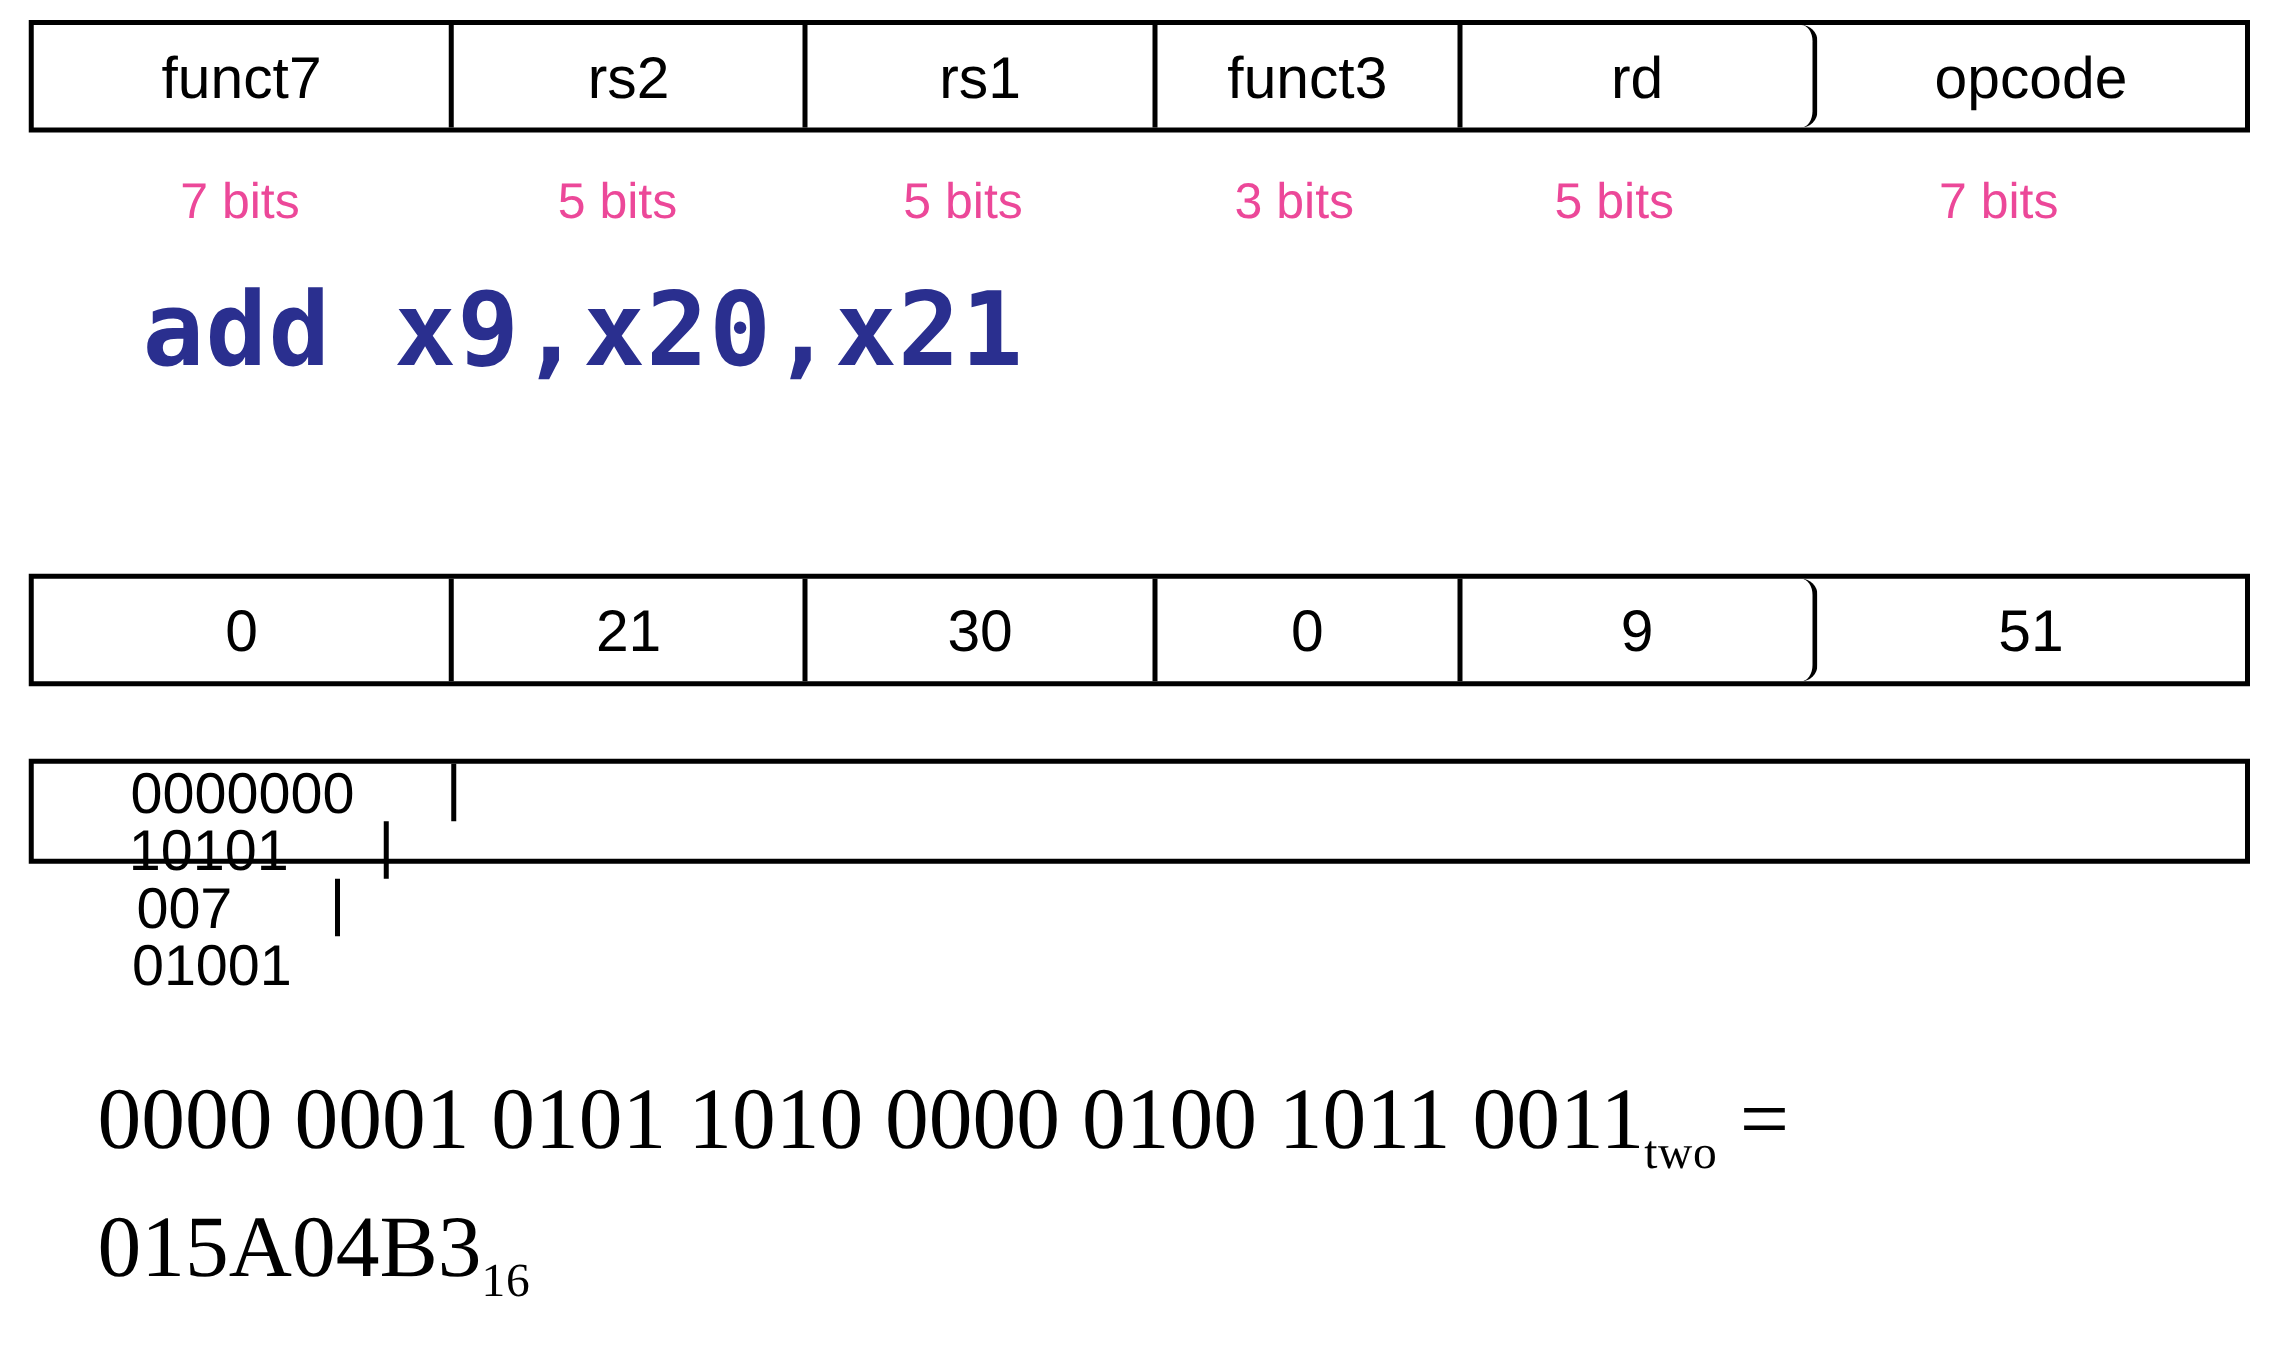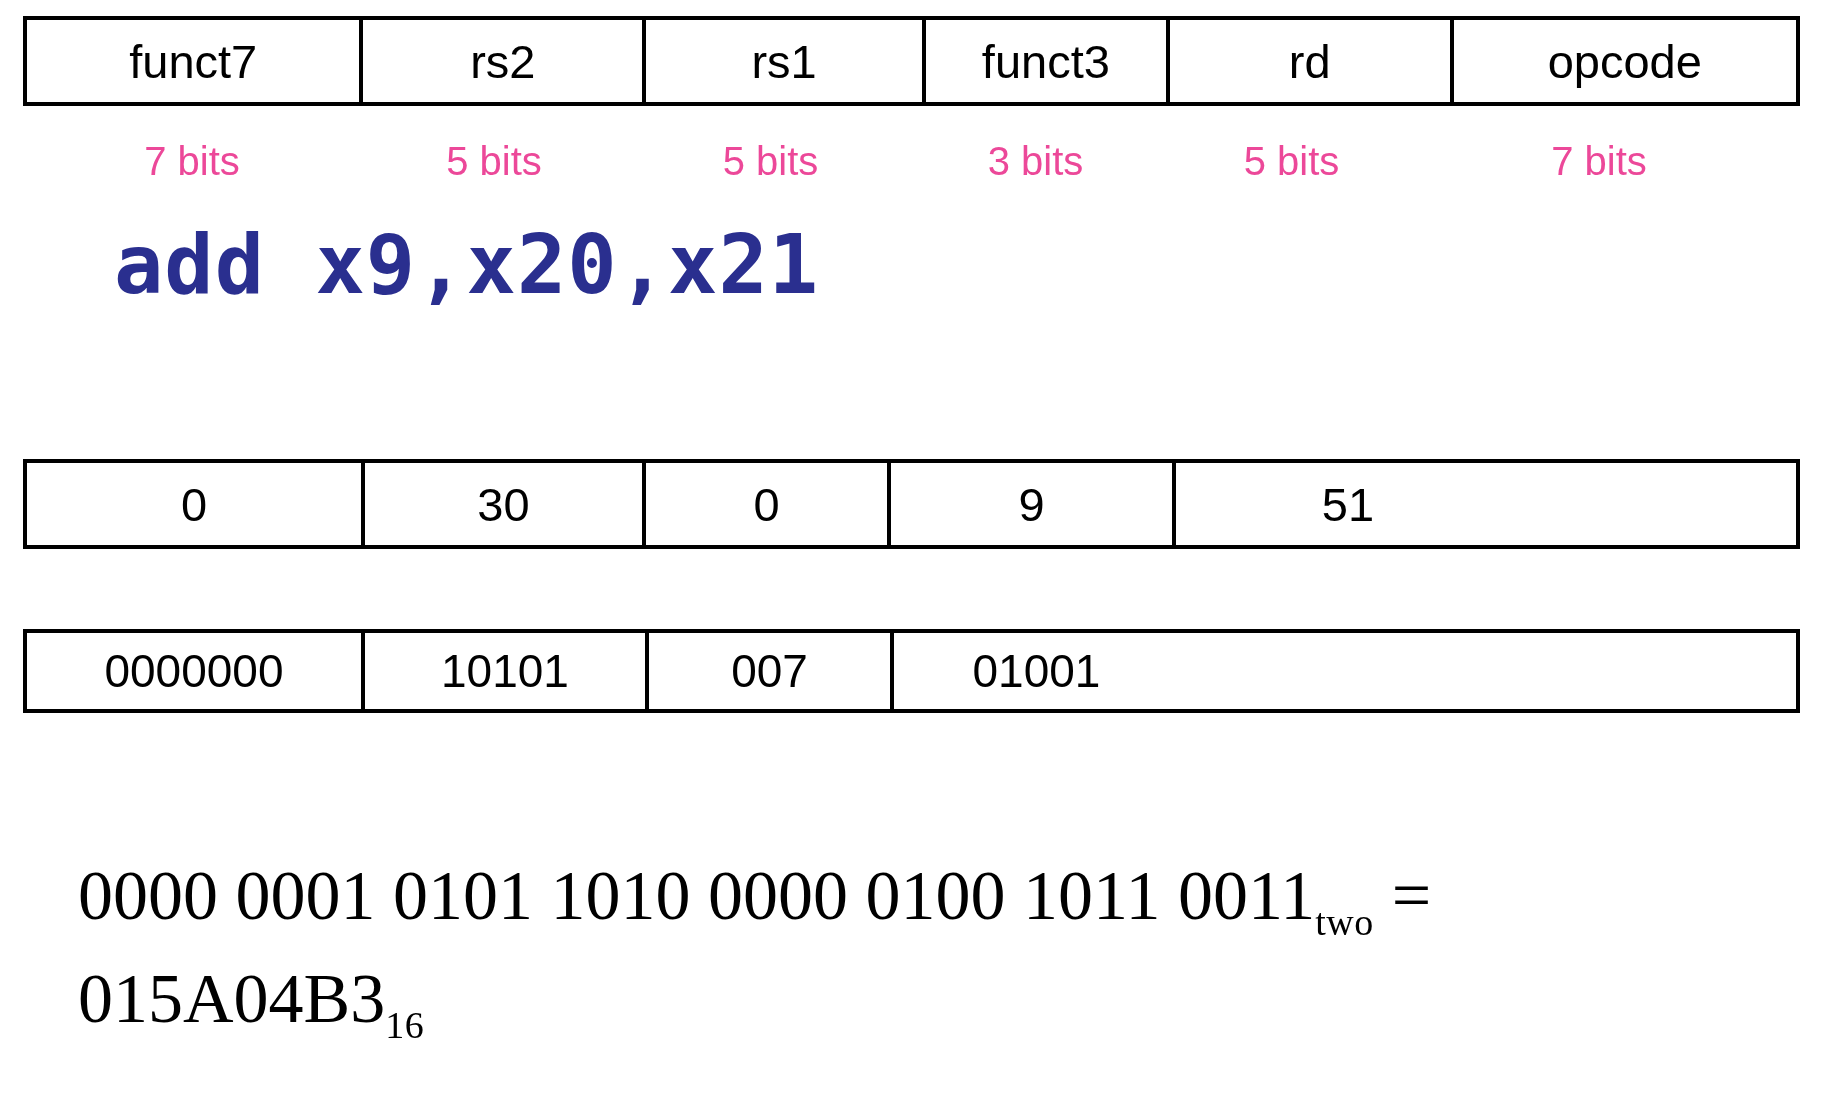--- a/index.html
+++ b/index.html
@@ -39,30 +39,30 @@
   }
   .field-cell:last-child {
     border-right: none;
   }
 
   
   .c0 { width: 338px; }
   .c1 { width: 284px; }
   .c2 { width: 281px; }
   .c3 { width: 245px; }
-  .c4 { width: 285px; }
+  .c4 { width: 285px; border-radius: 13px; }
   .c5 { width: 344px; }
 
   #row-names   { top: 16px;  height: 90px; justify-content: flex-end;  }
   #row-names .field-cell { font-size: 47px; }
 
   #row-decimal { top: 459px; height: 90px; }
   #row-decimal .field-cell { font-size: 47px; }
 
-  #row-binary  { top: 629px; height: 84px; }
+  #row-binary  { top: 607px; height: 84px; flex-direction: column; }
   #row-binary .field-cell { font-size: 46px; }
 
   
   #bits-row {
     position: absolute;
     top: 133px;
     left: 23px;
     width: 1777px;
     display: flex;
     height: 56px;
@@ -144,20 +144,21 @@
   <div class="bits-label c2">5 bits</div>
   <div class="bits-label c3">3 bits</div>
   <div class="bits-label c4">5 bits</div>
   <div class="bits-label c5">7 bits</div>
 </div>
 
 <div id="asm-line">add x9,x20,x21</div>
 
 <div class="field-row" id="row-decimal">
   <div class="field-cell c0">0</div>
+  <div class="field-cell c1">21</div>
   <div class="field-cell c2">30</div>
   <div class="field-cell c3">0</div>
   <div class="field-cell c4">9</div>
   <div class="field-cell c5">51</div>
 </div>
 
 <div class="field-row" id="row-binary">
   <div class="field-cell c0">0000000</div>
   <div class="field-cell c1">10101</div>
   <div class="field-cell c3">007</div>

